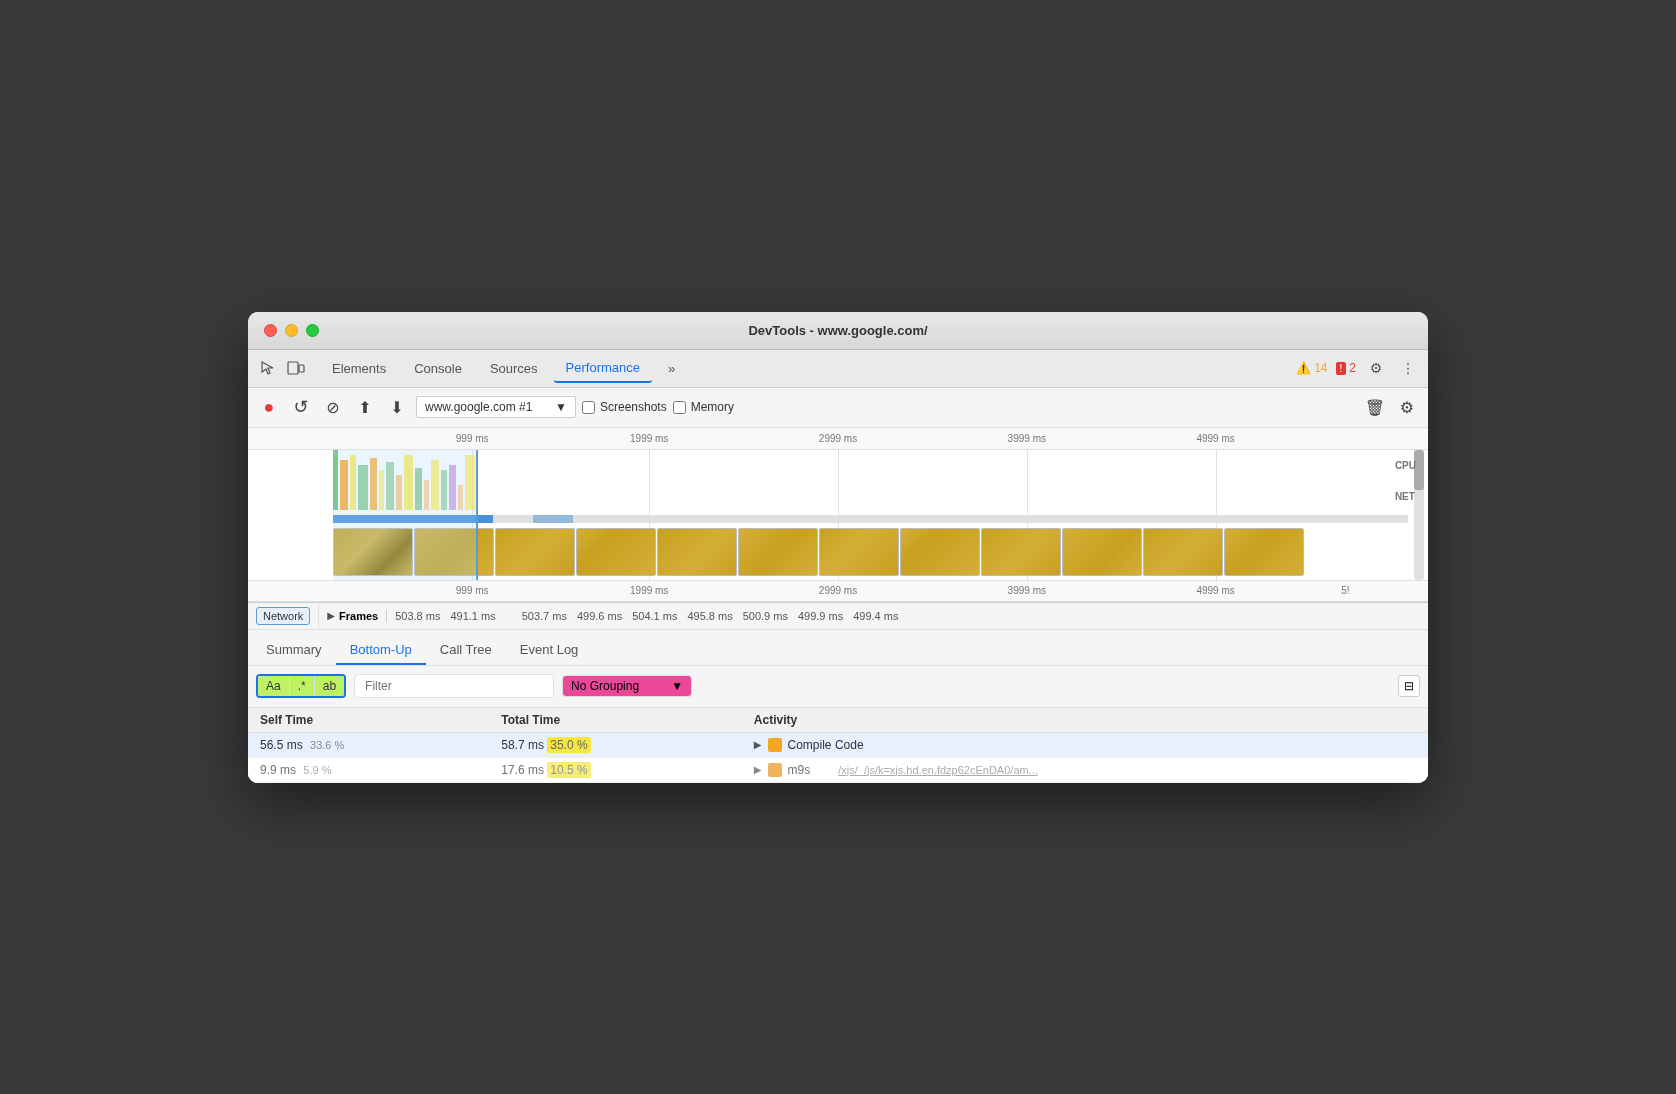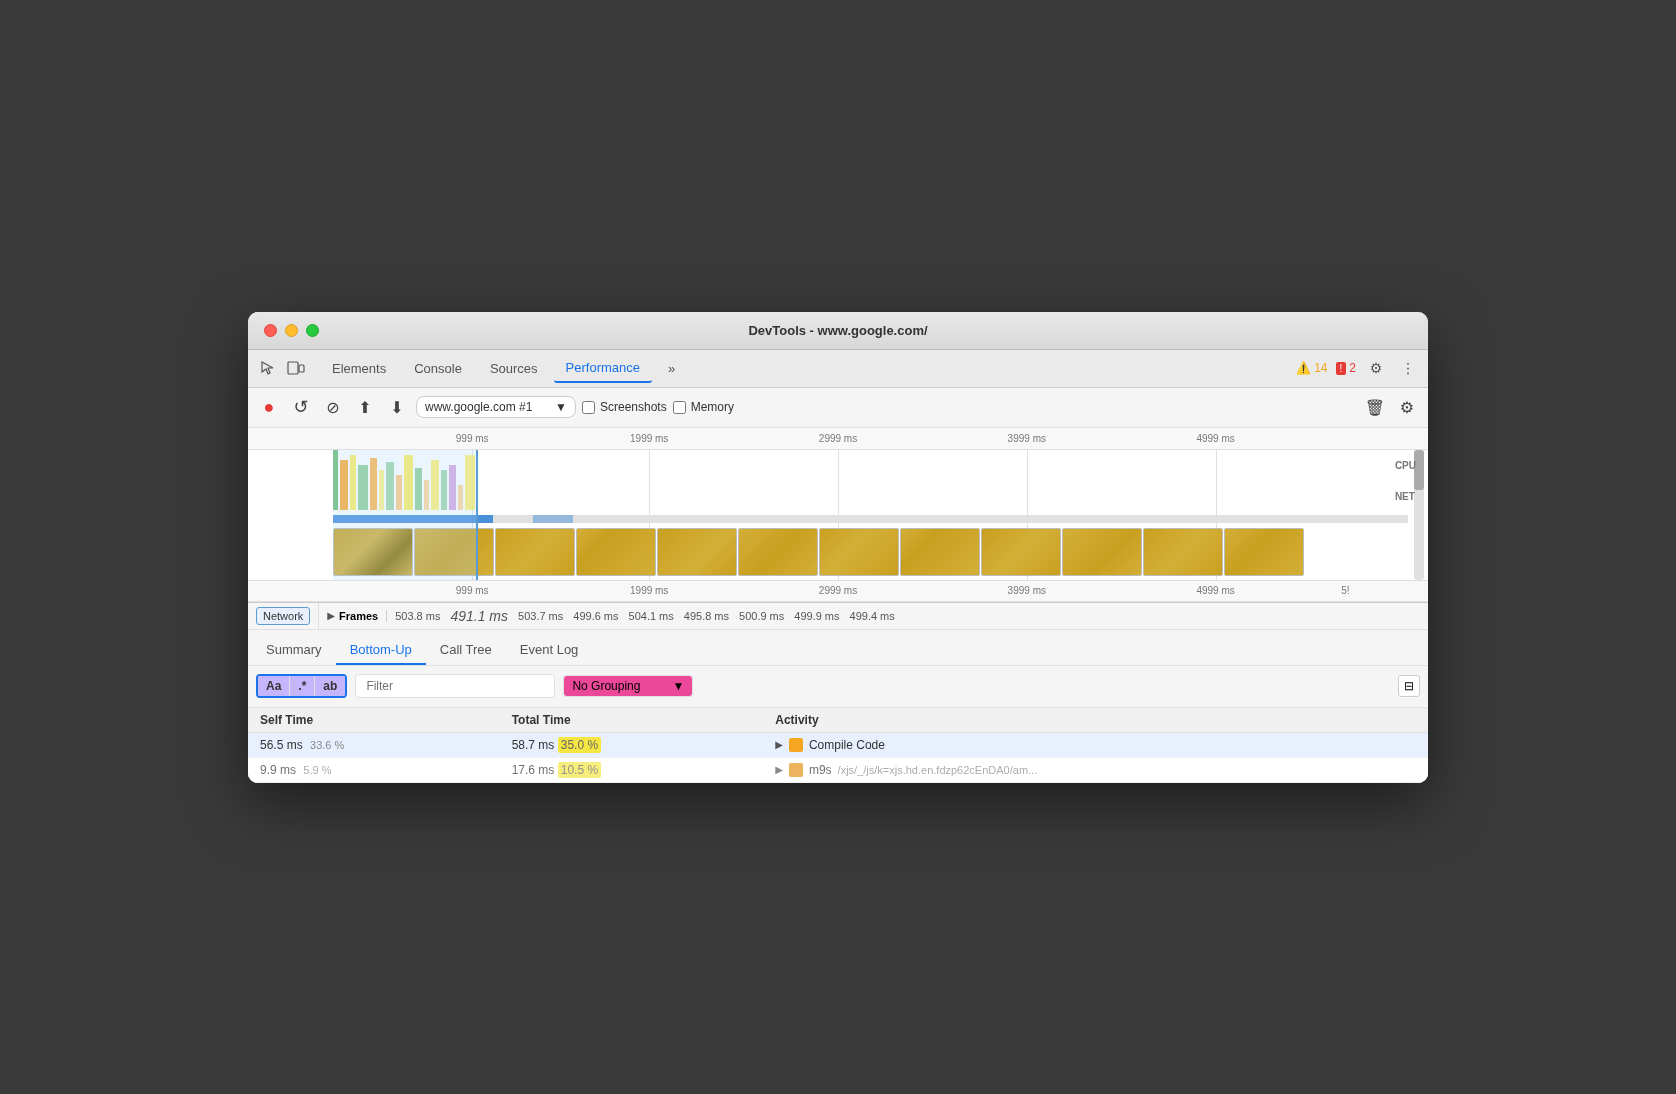--- a/index.html
+++ b/index.html
@@ -120,21 +120,21 @@
       align-items: center;
       justify-content: center;
       color: #444;
       font-size: 16px;
       cursor: pointer;
       border-radius: 3px;
     }
     .url-select {
       background: #fff;
       border: 1px solid #ccc;
-      border-radius: 8px;
+      border-radius: 2px;
       padding: 3px 8px;
       font-size: 12px;
       color: #333;
       display: flex;
       align-items: center;
       gap: 16px;
       min-width: 160px;
       cursor: pointer;
     }
     .checkbox-label {
@@ -205,25 +205,25 @@
     }
     .filter-buttons {
       display: flex;
       border: 2px solid #1a73e8;
       border-radius: 4px;
       overflow: hidden;
     }
     .filter-btn {
       padding: 3px 8px;
       font-size: 12px;
-      background: #c4b5fd;
+      background: #bef264;
       border: none;
       cursor: pointer;
       color: #333;
-      font-weight: 700;
+      font-weight: 400;
     }
     .filter-btn + .filter-btn {
       border-left: 1px solid #e0e0e0;
     }
     .filter-input {
       border: 1px solid #e0e0e0;
       border-radius: 4px;
       padding: 4px 10px;
       font-size: 12px;
       width: 200px;
@@ -469,21 +469,21 @@
     </div>
 
     <div style="display:flex; align-items:center; background:#f5f5f5; border-bottom:1px solid #e0e0e0;">
       <div style="display:flex; align-items:center; gap:4px; padding:4px 8px; border-right:1px solid #e0e0e0;">
         <div style="background:#e8f0fe; border:1px solid #5b9bd5; border-radius:3px; font-size:11px; padding:2px 6px; color:#333;">Network</div>
       </div>
       <div style="display:flex; align-items:center; gap:4px; padding:4px 8px;">
         <span style="font-size:10px; color:#555; cursor:pointer;">▶</span>
         <span style="font-size:11px; font-weight:600; padding-right:8px; border-right:1px solid #ccc; margin-right:4px;">Frames</span>
         <span style="font-size:11px; color:#555; margin-right:6px;">503.8 ms</span>
-        <span style="font-size:14px; color:#555; margin-right:6px;font-style:italic;">491.1 ms</span>
+        <span style="font-size:11px; color:#555; margin-right:22px;">491.1 ms</span>
         <span style="font-size:11px; color:#555; margin-right:6px;">503.7 ms</span>
         <span style="font-size:11px; color:#555; margin-right:6px;">499.6 ms</span>
         <span style="font-size:11px; color:#555; margin-right:6px;">504.1 ms</span>
         <span style="font-size:11px; color:#555; margin-right:6px;">495.8 ms</span>
         <span style="font-size:11px; color:#555; margin-right:6px;">500.9 ms</span>
         <span style="font-size:11px; color:#555; margin-right:6px;">499.9 ms</span>
         <span style="font-size:11px; color:#555; margin-right:6px;">499.4 ms</span>
       </div>
     </div>
 
@@ -548,21 +548,21 @@
             </td>
             <td>
               <span class="time-val">17.6 ms</span>
               <span class="pct-highlight">10.5 %</span>
             </td>
             <td>
               <div class="activity-cell">
                 <span class="expand-arrow">▶</span>
                 <span class="folder-icon-dark"></span>
                 <span>m9s</span>
-                <span style="color:#888; font-size:11px; margin-left:0;">/xjs/_/js/k=xjs.hd.en.fdzp62cEnDA0/am...</span>
+                <span style="color:#888; font-size:11px; margin-left:22px;text-decoration:underline;">/xjs/_/js/k=xjs.hd.en.fdzp62cEnDA0/am...</span>
               </div>
             </td>
           </tr>
         </tbody>
       </table>
     </div>
 
   </div>
 </div>
 

